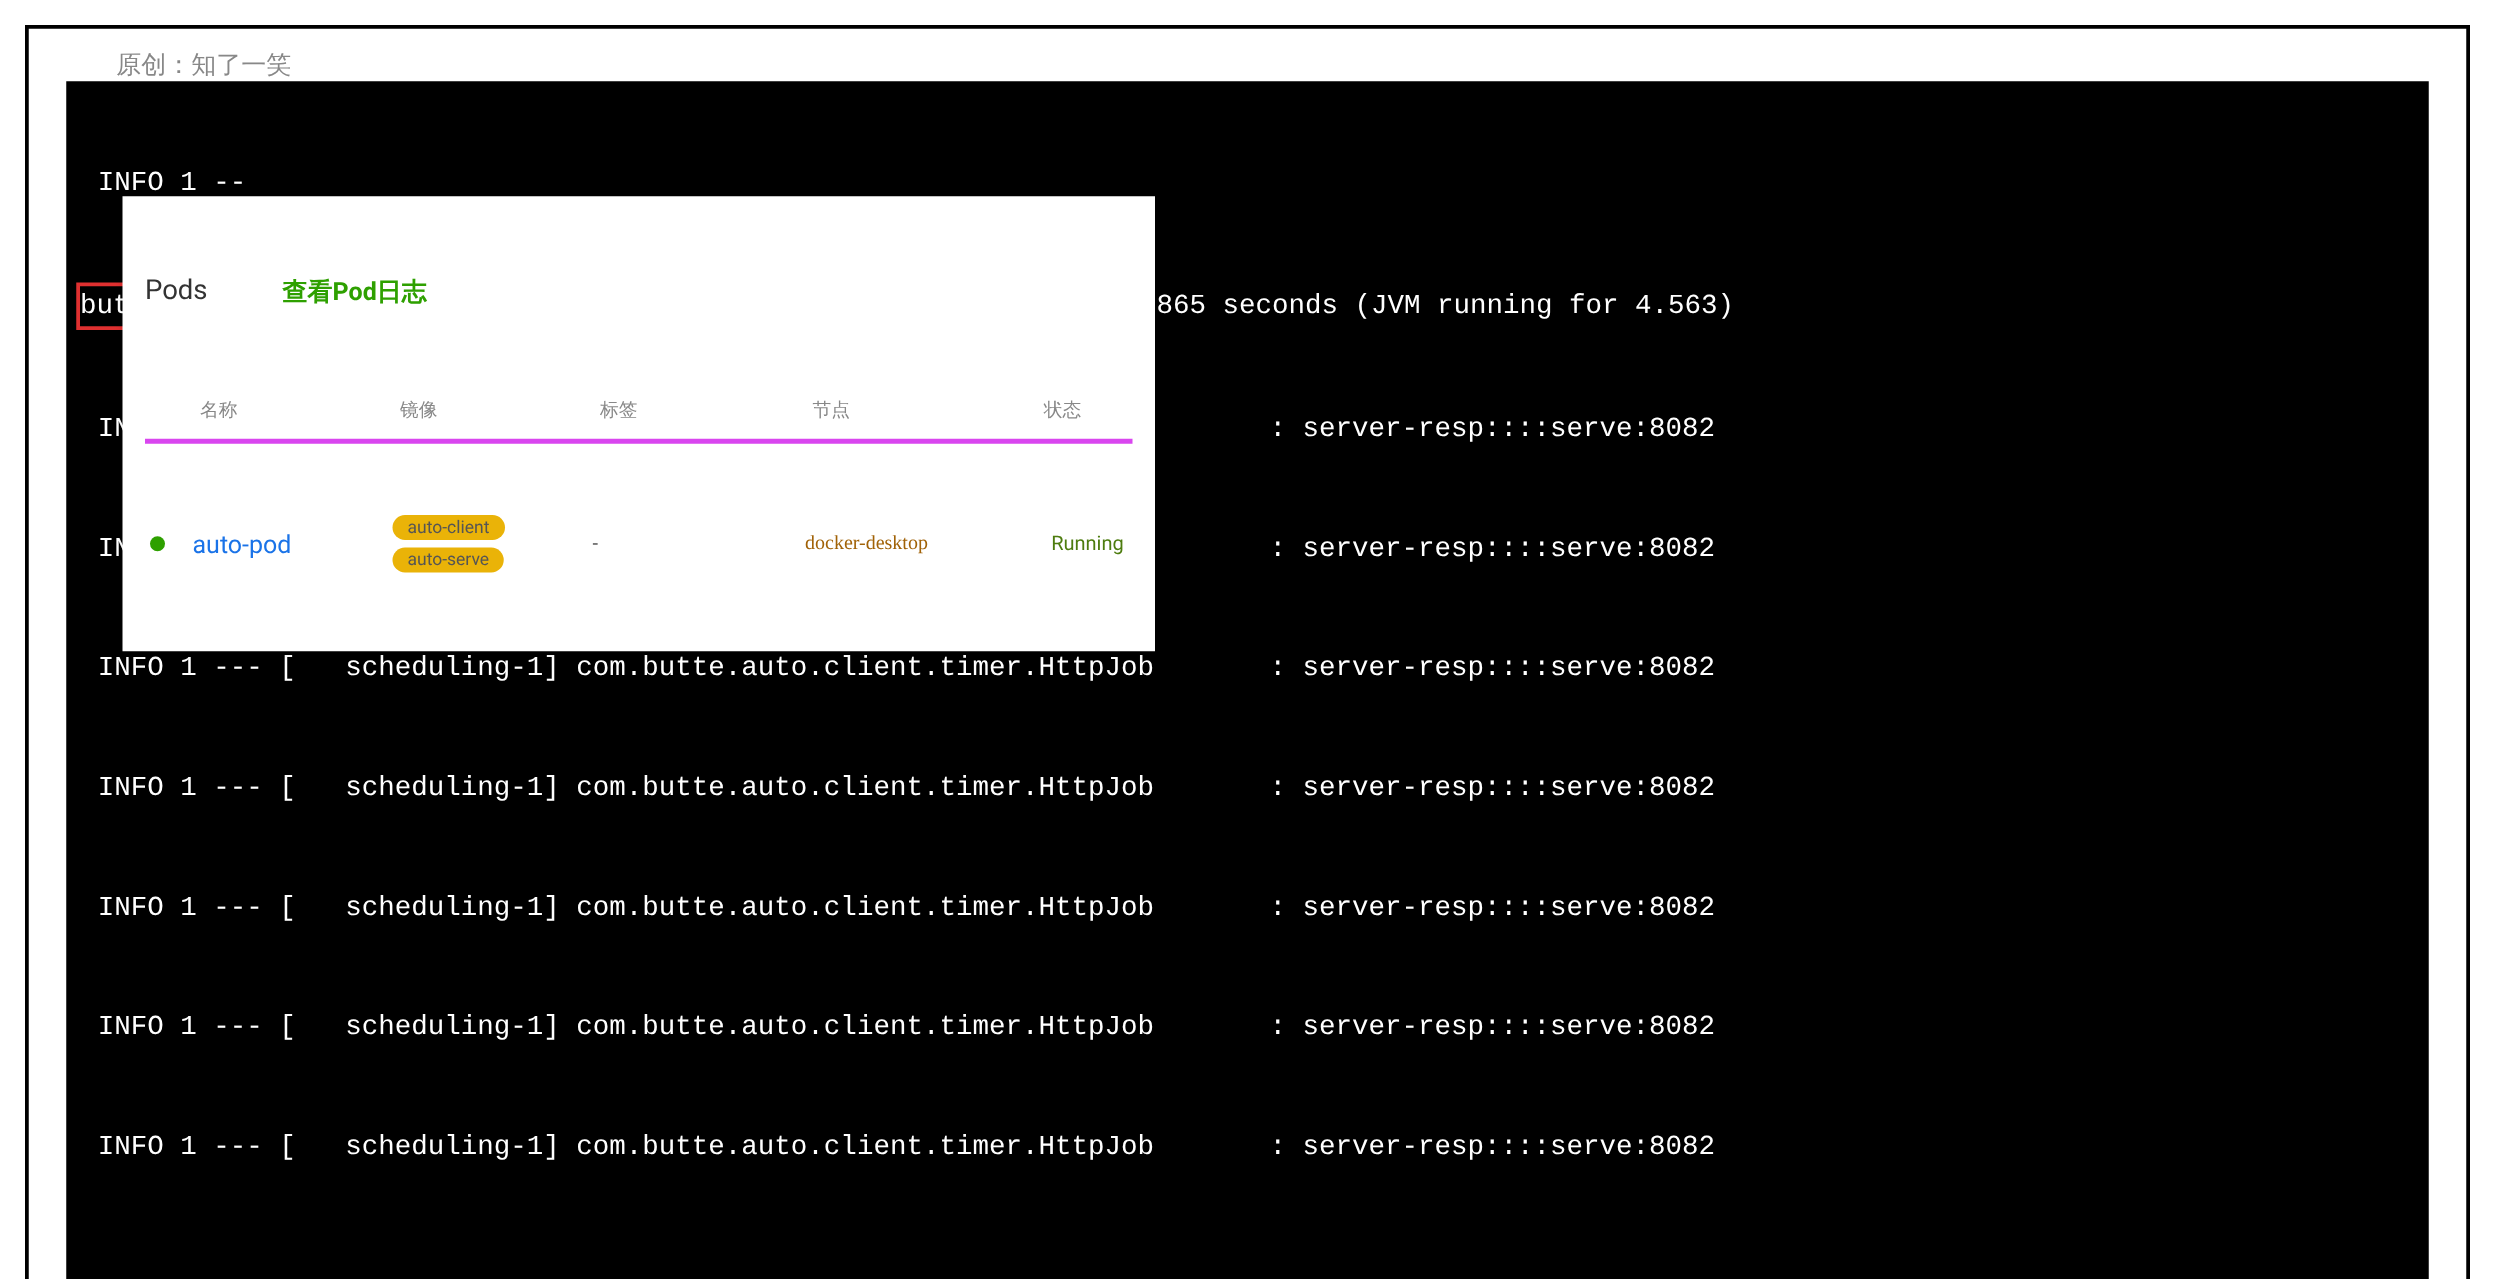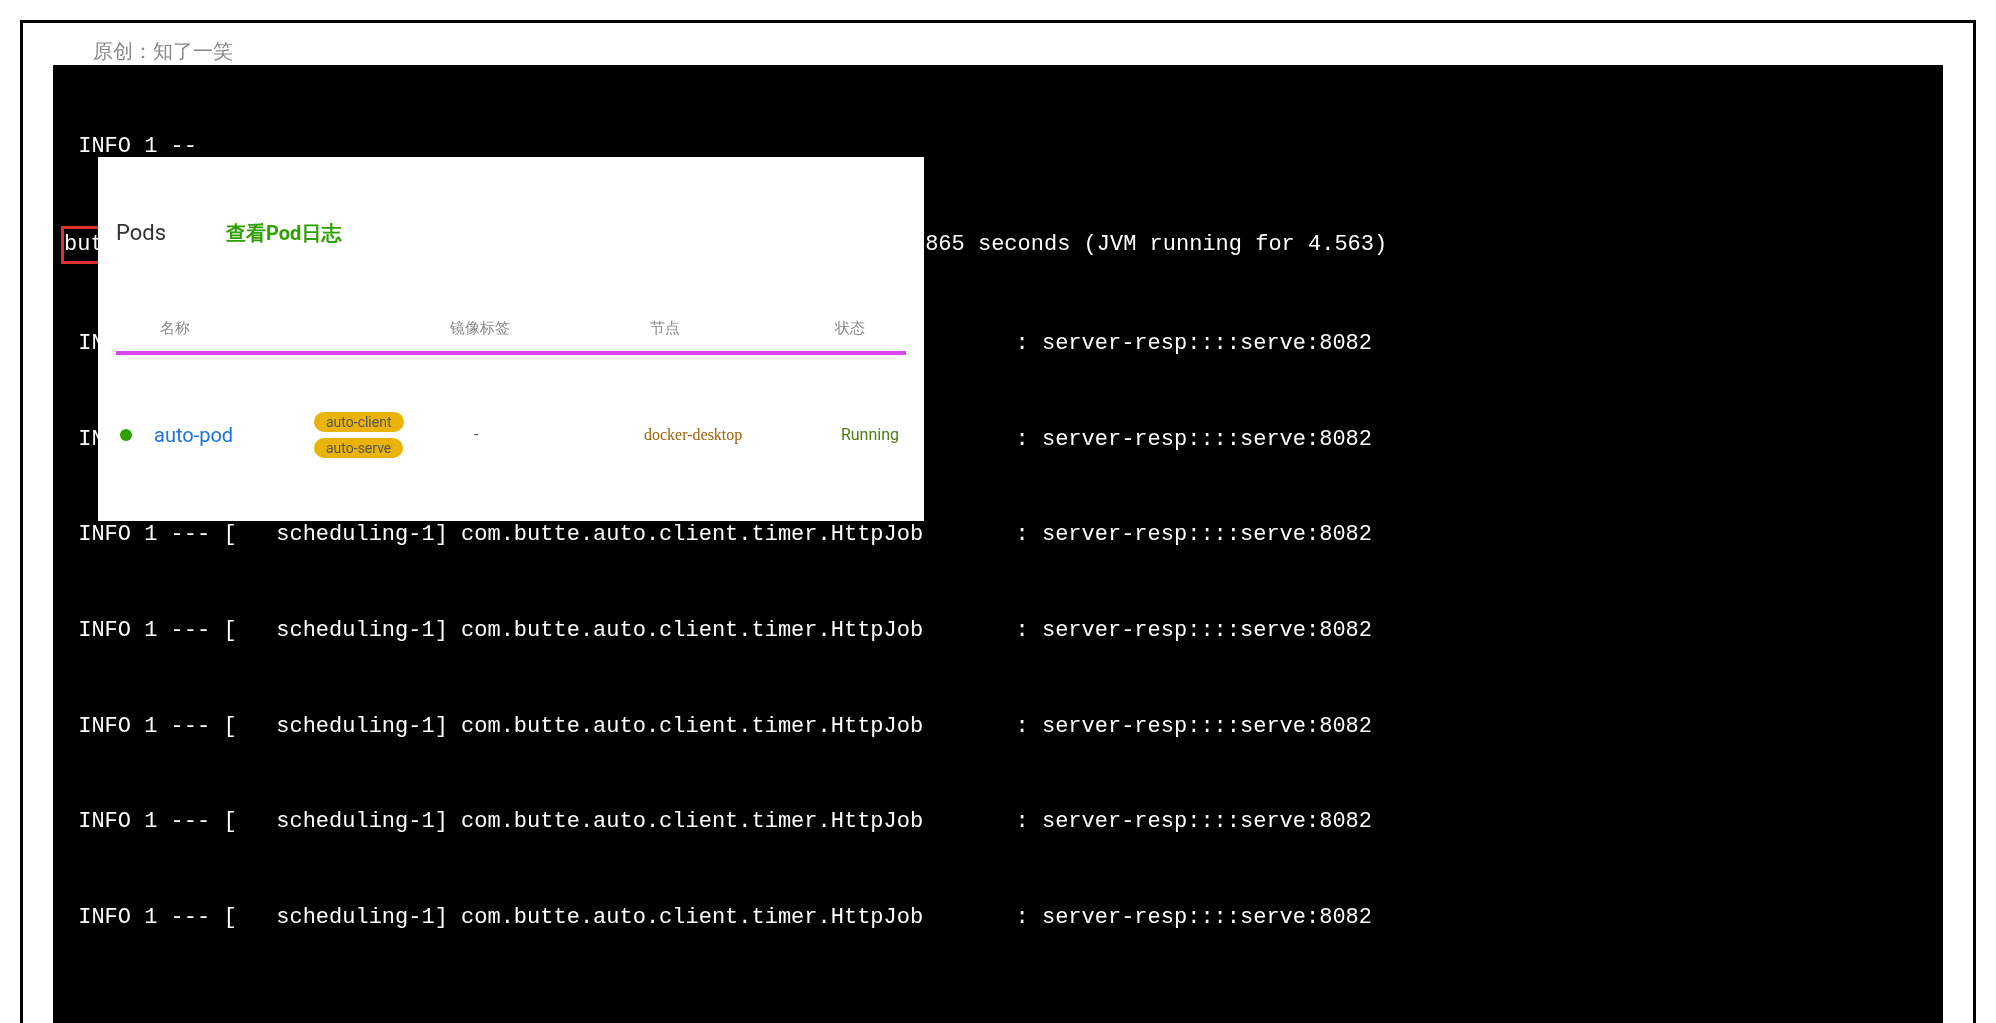--- a/index.html
+++ b/index.html
@@ -70,21 +70,21 @@
       font-weight: 700;
     }
     .pods-table-header {
       display: flex;
       color: #888;
       font-size: 15px;
       padding: 6px 0 12px 44px;
       border-bottom: 4px solid #d946ef;
     }
     .pods-col-name { width: 160px; }
-    .pods-col-image { width: 160px; text-align: right; }
+    .pods-col-image { width: 160px; }
     .pods-col-tag { width: 170px; }
     .pods-col-node { width: 185px; }
     .pods-col-status { width: 70px; text-align: left; }
     .pods-row {
       display: flex;
       align-items: center;
       padding: 10px 0 6px 0;
     }
     .status-dot {
       width: 12px;

